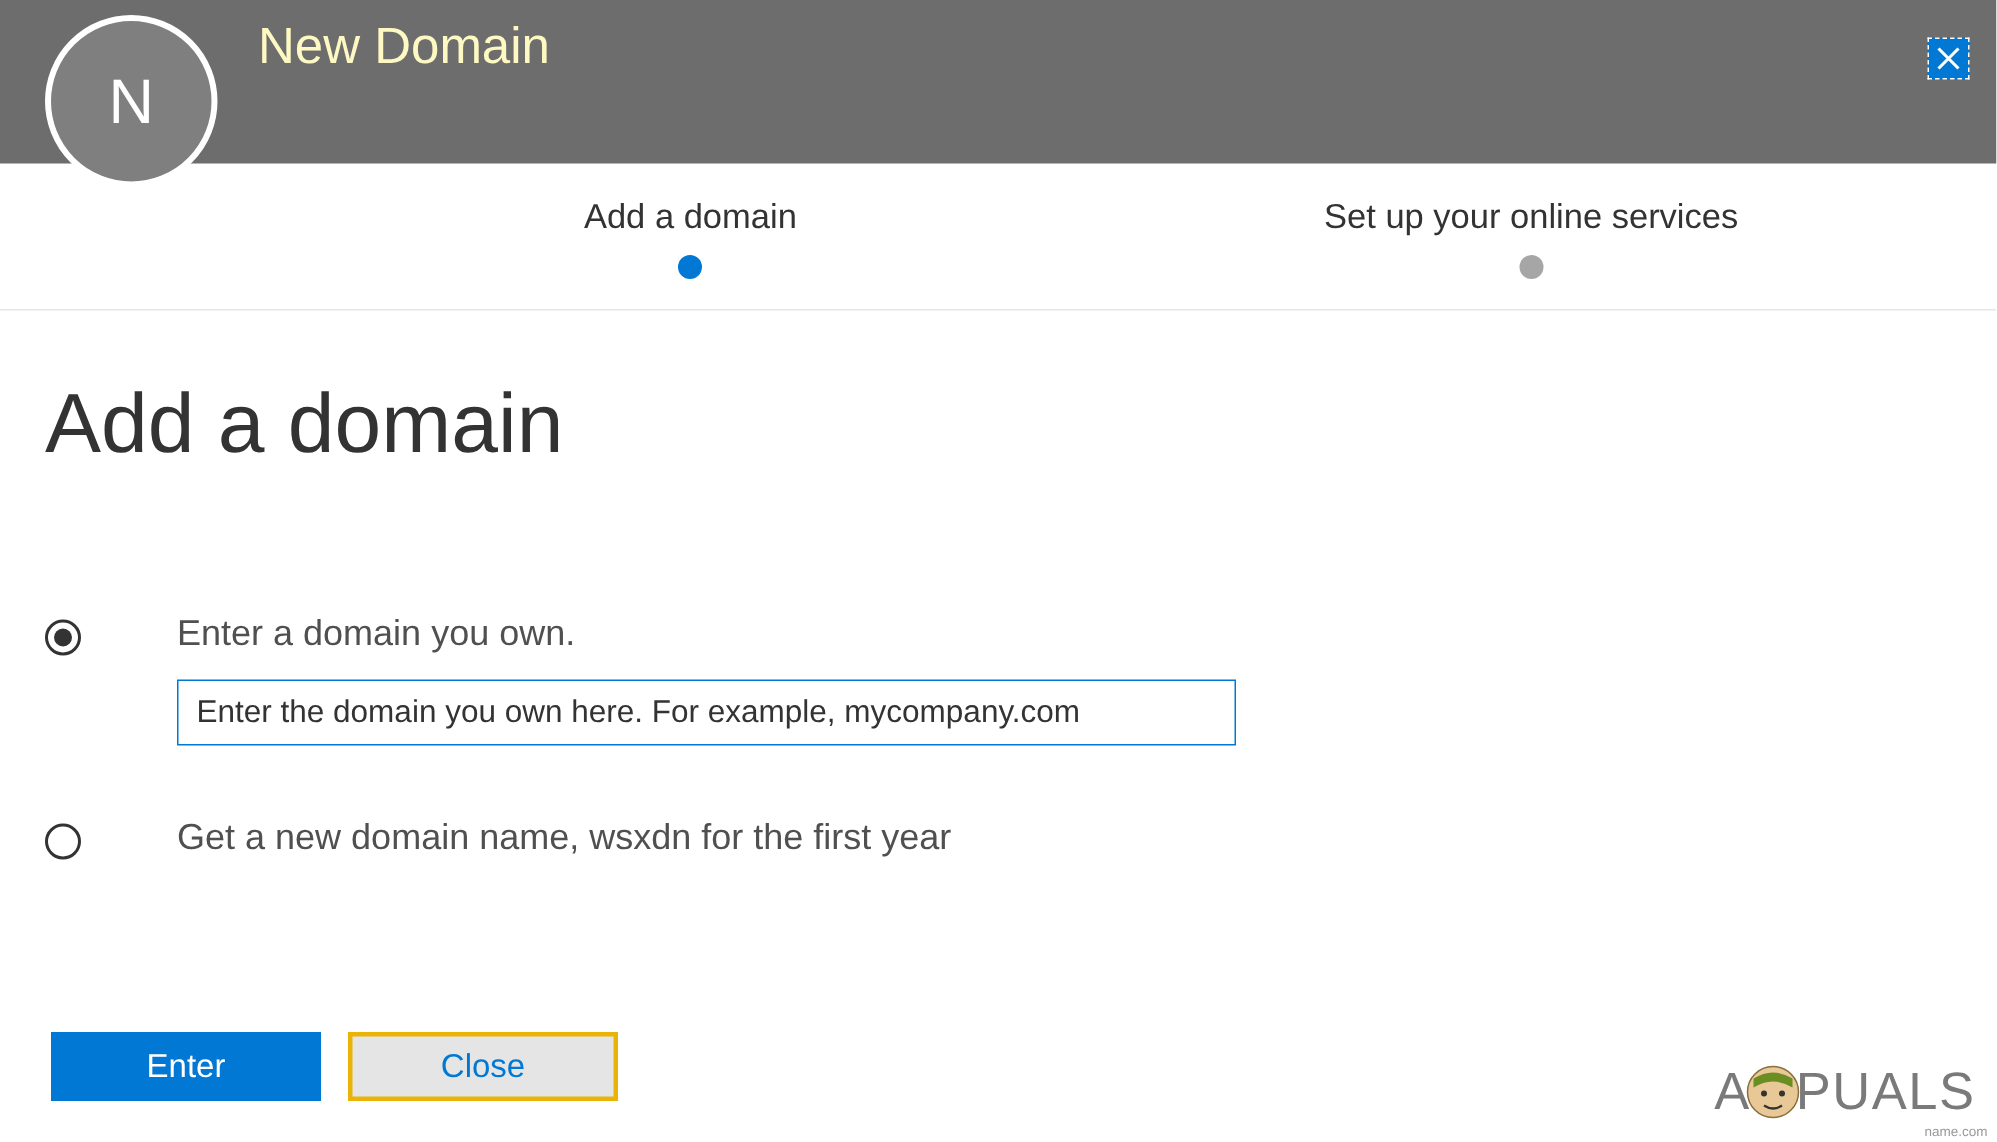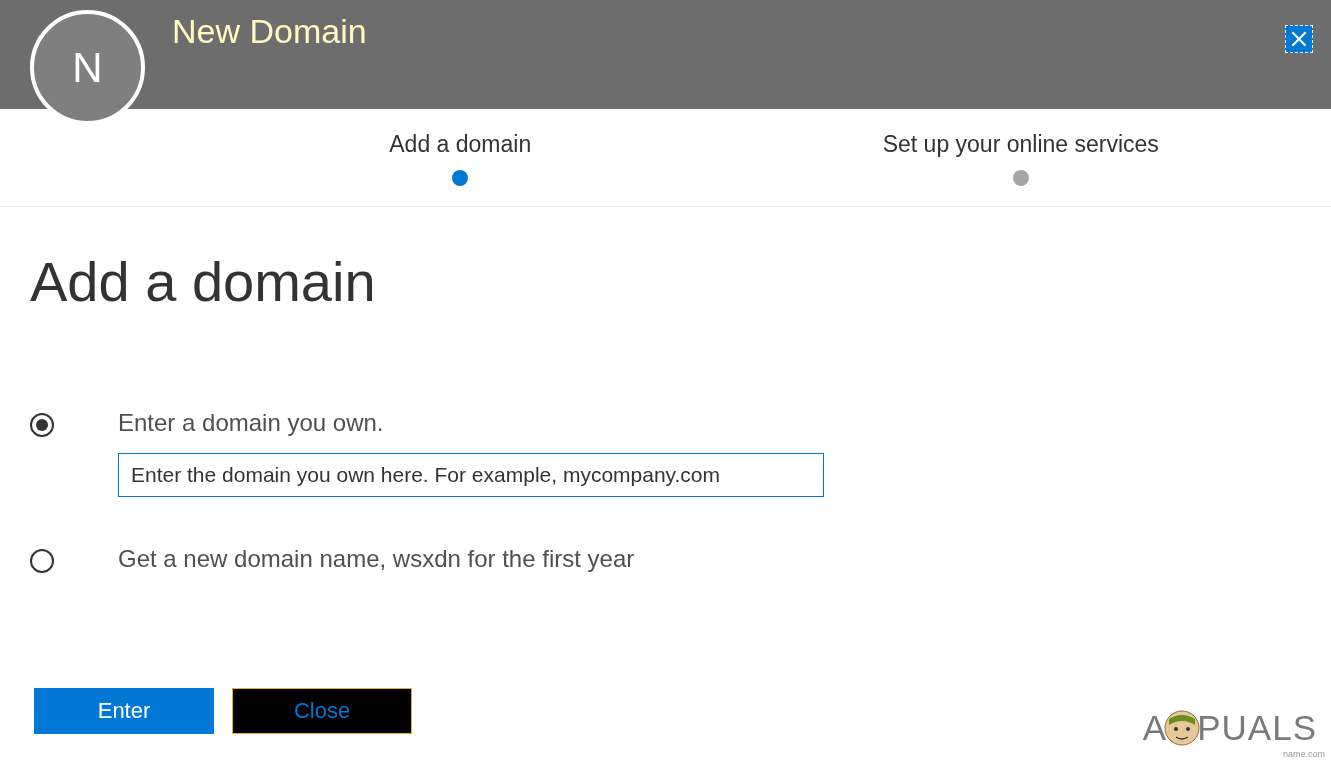--- a/index.html
+++ b/index.html
@@ -190,23 +190,23 @@
       align-items: center;
       justify-content: center;
     }
     
     .btn-primary {
       background: #0078d4;
       color: #ffffff;
     }
     
     .btn-secondary {
-      background: #000000;
+      background: #e5e5e5;
       color: #0078d4;
-      border: 1px solid #eab308;
+      border: 3px solid #eab308;
     }
     
     .watermark {
       position: absolute;
       bottom: 12px;
       right: 14px;
       font-size: 35px;
       font-weight: 400;
       color: #7a7a7a;
       letter-spacing: 1px;

